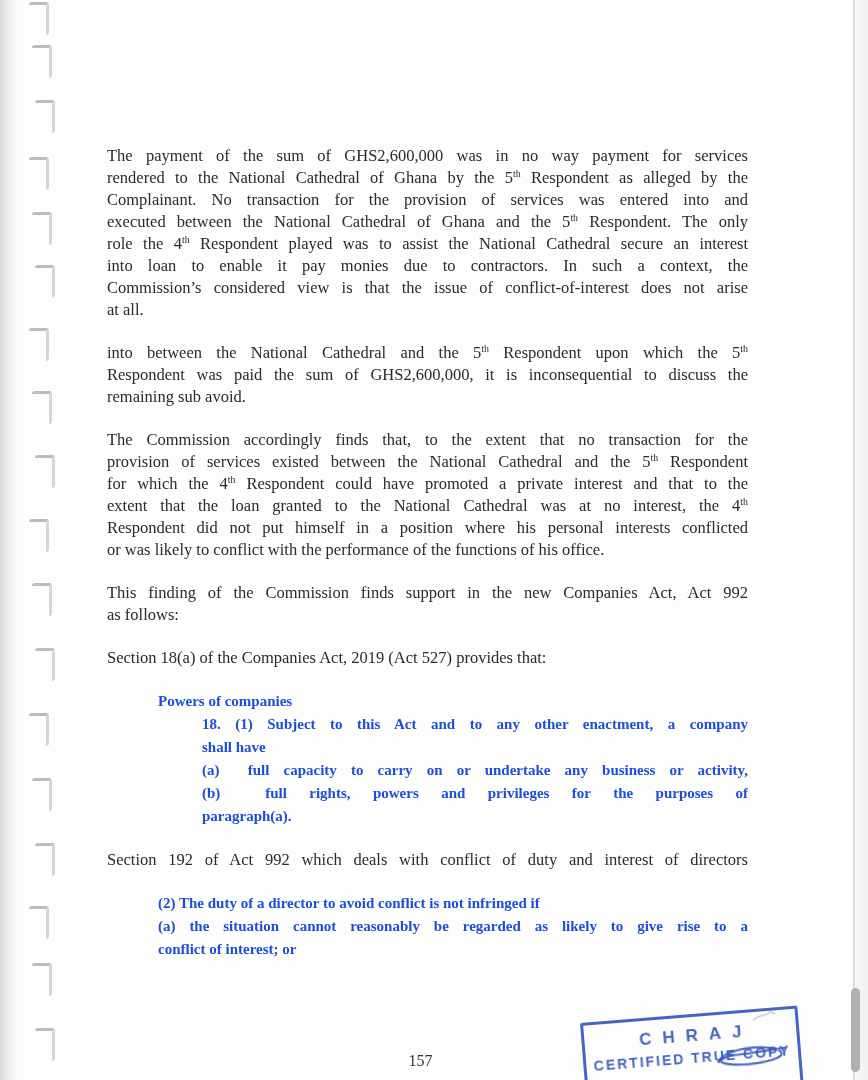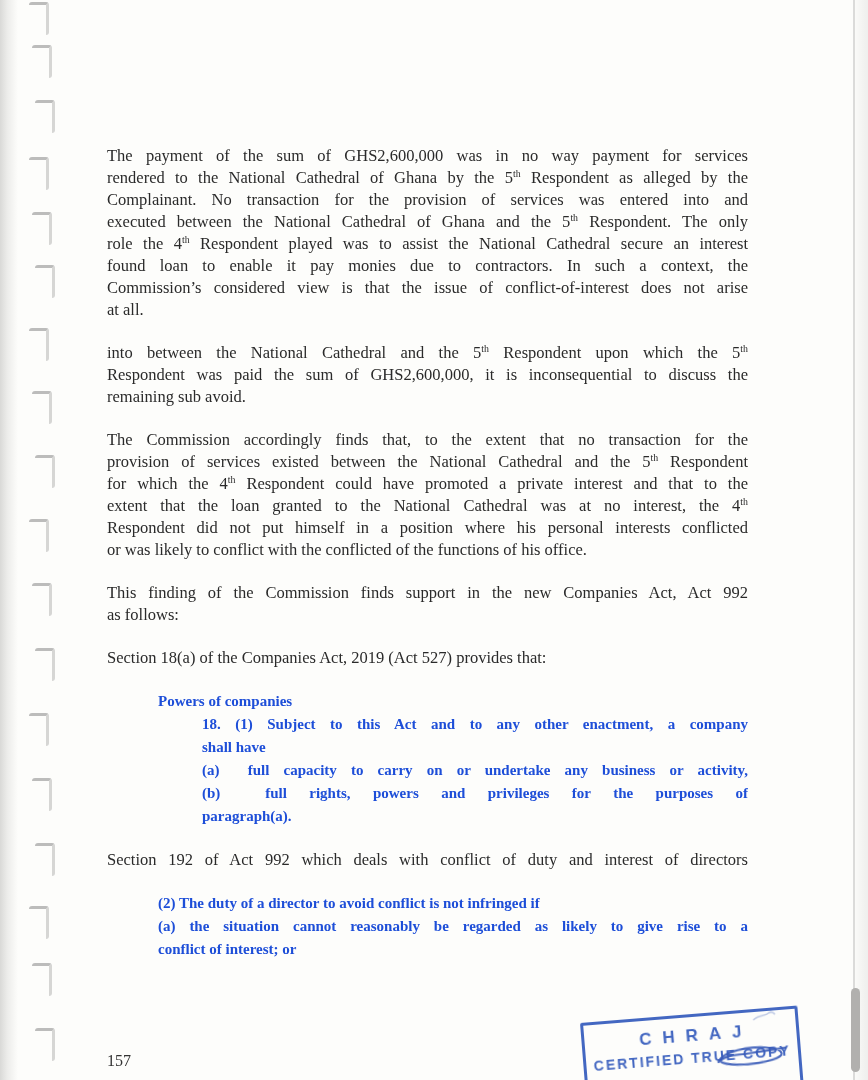--- a/index.html
+++ b/index.html
@@ -40,22 +40,22 @@
   .line.just { text-align:justify; text-align-last:justify; }
   .para.bold .line {
     font-weight:bold; color:#1d4ed8; font-size:15px;
     height:23px; line-height:23px;
   }
   .line.ind1 { margin-left:51px; }
   .line.ind2 { margin-left:95px; }
   sup { font-size:.6em; line-height:0; }
   
   .page-number {
-    position:absolute; left:107px; top:1052px; width:641px;
-    text-align:left; font-size:16px; color:#333;
+    position:absolute; left:100px; top:1052px; width:641px;
+    text-align:center; font-size:16px; color:#333;
   }
   
   .stamp {
     position:absolute; left:580px; top:1023px; width:212px; height:92px;
     transform:rotate(-4.6deg); transform-origin:0 0;
     border:3px solid rgba(72,106,190,.8); border-radius:2px;
     filter:blur(.3px); opacity:.95;
     font-family:"Liberation Sans", sans-serif;
   }
   .stamp-line1 {
@@ -104,36 +104,36 @@
       <div class="bind-mark" style="top: 1028px; left: 35px;"></div>
     </div>
 
   <div class="doc-content">
       <div class="para">
         <div class="line just">The payment of the sum of GHS2,600,000 was in no way payment for services</div>
         <div class="line just">rendered to the National Cathedral of Ghana by the 5<sup>th</sup> Respondent as alleged by the</div>
         <div class="line just">Complainant. No transaction for the provision of services was entered into and</div>
         <div class="line just">executed between the National Cathedral of Ghana and the 5<sup>th</sup> Respondent. The only</div>
         <div class="line just">role the 4<sup>th</sup> Respondent played was to assist the National Cathedral secure an interest</div>
-        <div class="line just">found loan to enable it pay monies due to contractors. In such a context, the</div>
+        <div class="line just">into loan to enable it pay monies due to contractors. In such a context, the</div>
         <div class="line just">Commission’s considered view is that the issue of conflict-of-interest does not arise</div>
         <div class="line">at all.</div>
       </div>
       <div class="para">
         <div class="line just">into between the National Cathedral and the 5<sup>th</sup> Respondent upon which the 5<sup>th</sup></div>
         <div class="line just">Respondent was paid the sum of GHS2,600,000, it is inconsequential to discuss the</div>
         <div class="line">remaining sub avoid.</div>
       </div>
       <div class="para">
         <div class="line just">The Commission accordingly finds that, to the extent that no transaction for the</div>
         <div class="line just">provision of services existed between the National Cathedral and the 5<sup>th</sup> Respondent</div>
         <div class="line just">for which the 4<sup>th</sup> Respondent could have promoted a private interest and that to the</div>
         <div class="line just">extent that the loan granted to the National Cathedral was at no interest, the 4<sup>th</sup></div>
         <div class="line just">Respondent did not put himself in a position where his personal interests conflicted</div>
-        <div class="line">or was likely to conflict with the conflicted of the functions of his office.</div>
+        <div class="line">or was likely to conflict with the performance of the functions of his office.</div>
       </div>
       <div class="para">
         <div class="line just">This finding of the Commission finds support in the new Companies Act, Act 992</div>
         <div class="line">as follows:</div>
       </div>
       <div class="para">
         <div class="line">Section 18(a) of the Companies Act, 2019 (Act 527) provides that:</div>
       </div>
       <div class="para bold">
         <div class="line ind1">Powers of companies</div>

